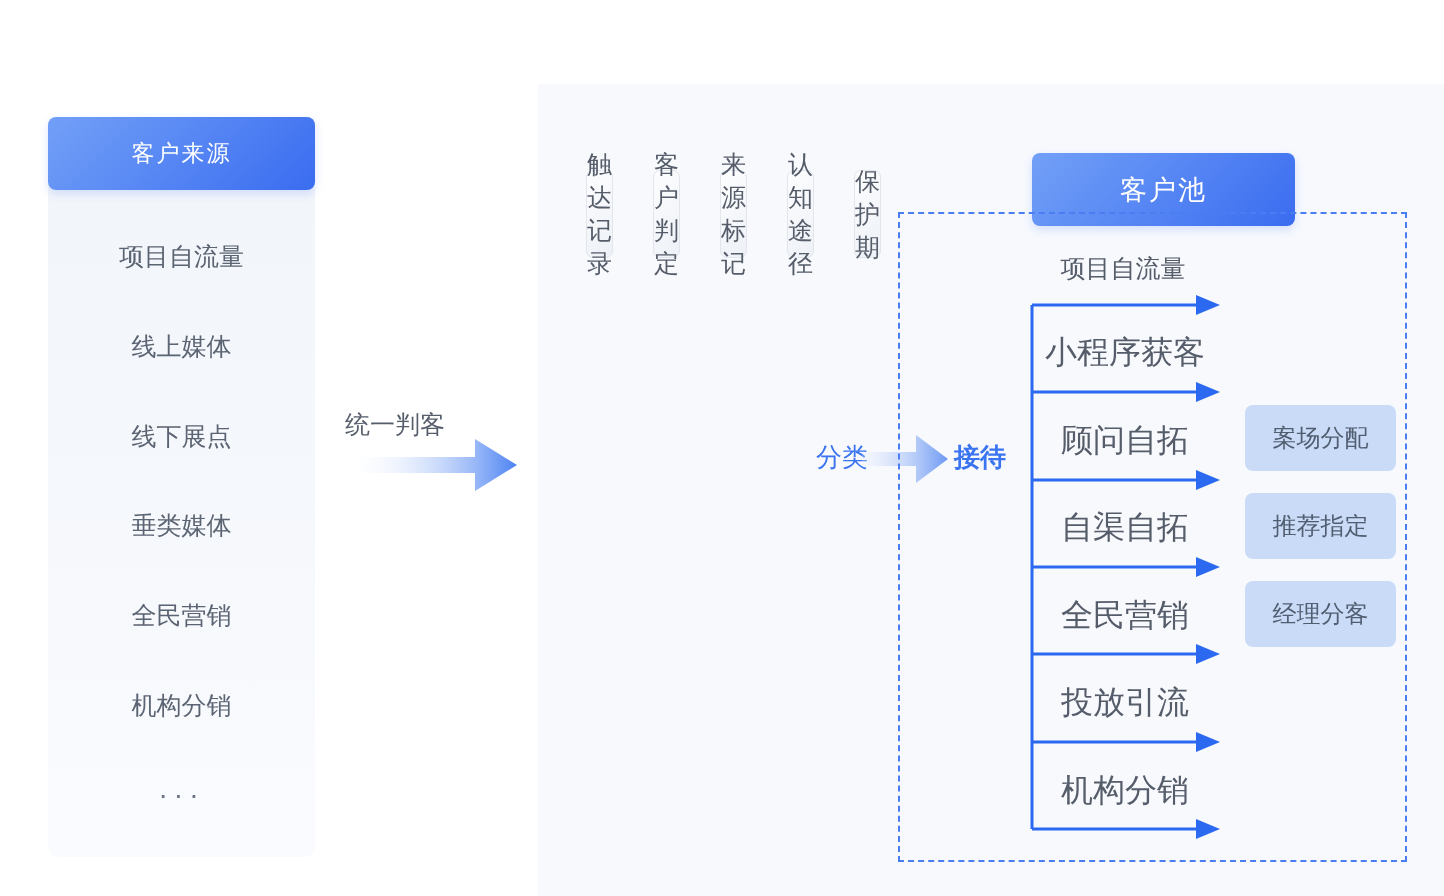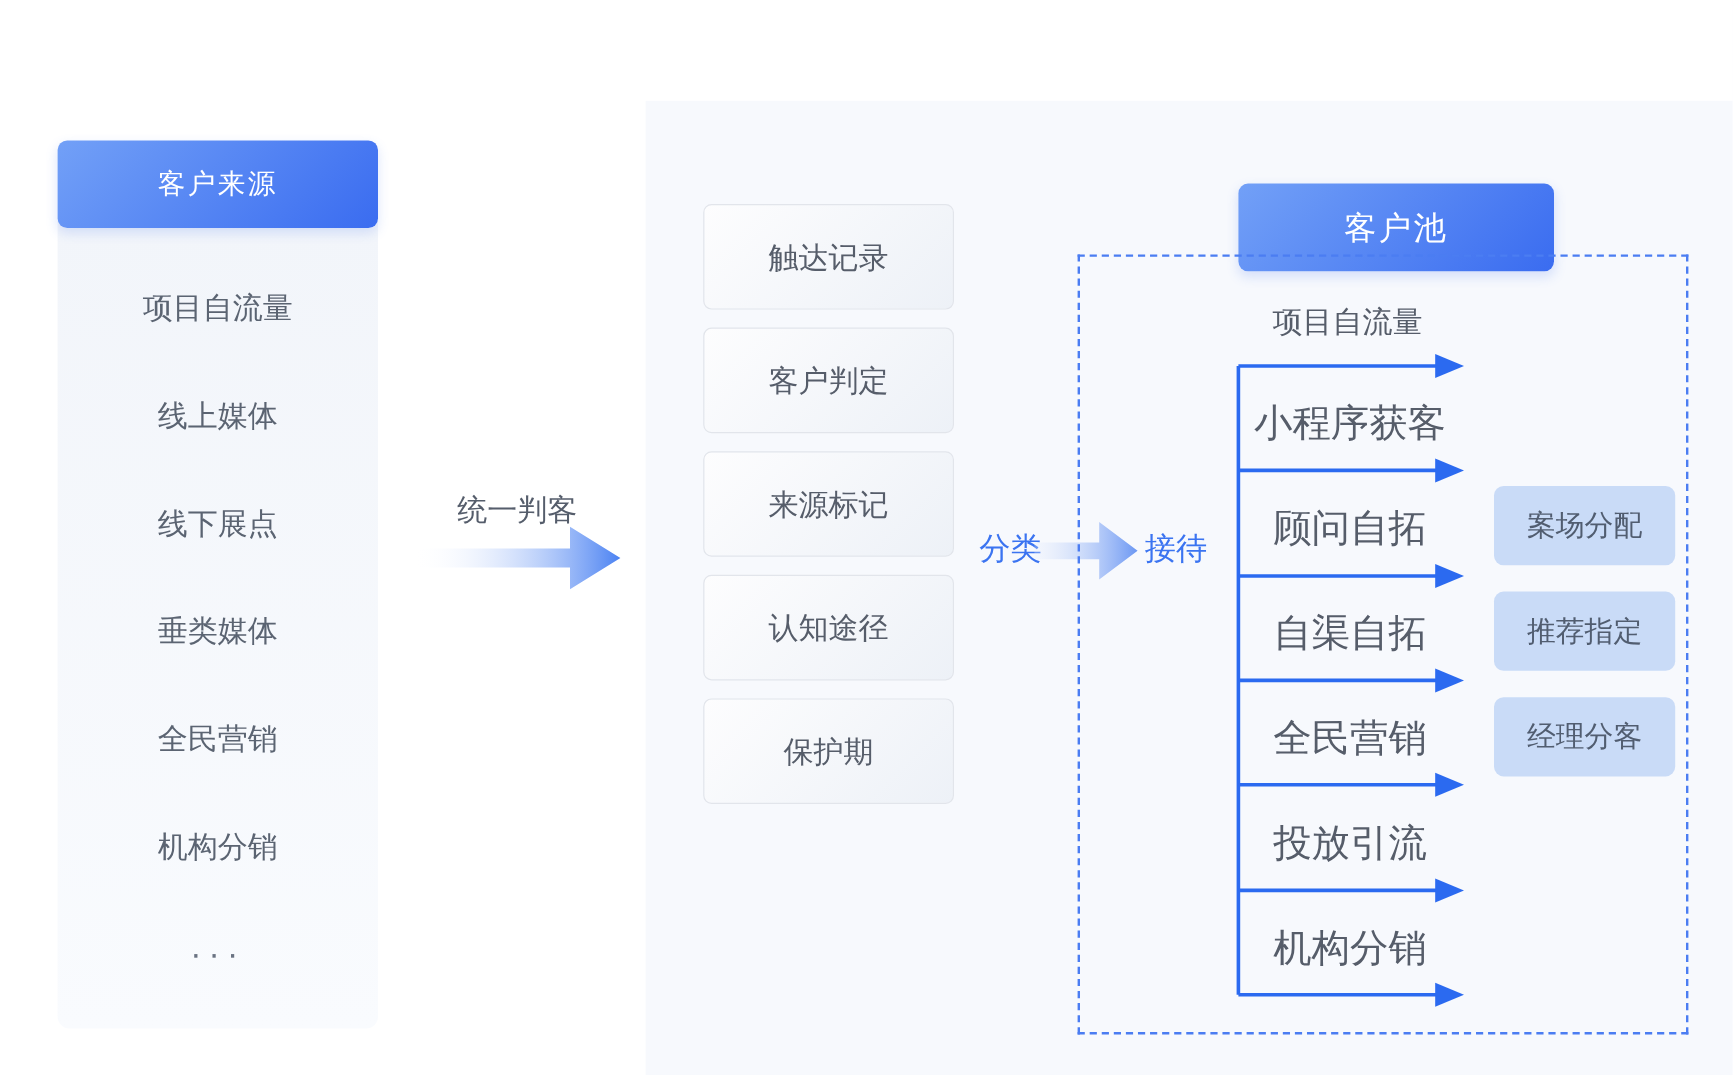--- a/index.html
+++ b/index.html
@@ -29,40 +29,40 @@
     border-radius:0 0 10px 10px;
     background:linear-gradient(180deg,#f2f5fa 0%,#f9fbfe 100%);
     display:flex;flex-direction:column;justify-content:space-between;
     position:relative;z-index:1;
   }
   .src-item{font-size:25px;text-align:center;color:#5b6472;}
   .src-item.dots{font-size:28px;letter-spacing:6px;color:#6a7382;}
   
   .unify-label{
     position:absolute;left:345px;top:408px;width:172px;
-    text-align:center;font-size:25px;color:#555d6b;
+    font-size:25px;color:#555d6b;
   }
   .unify-arrow{position:absolute;left:343px;top:436px;}
   
   .tag-col{position:absolute;left:586px;top:170px;width:209px;
-    display:flex;flex-direction:column;gap:15px;}
+    display:flex;flex-direction:row;gap:40px;}
   .tag-box{
     height:86px;border:1px solid #e2e5eb;border-radius:7px;
     background:linear-gradient(135deg,#fdfdfe 0%,#edf1f7 100%);
     display:flex;align-items:center;justify-content:center;
     font-size:25px;color:#565d6a;
   }
   .tag-footer{
     margin-top:36px;text-align:center;
     font-size:26px;font-weight:bold;color:#3b74f1;letter-spacing:1px;
   }
   
   .classify-label{position:absolute;top:440px;font-size:26px;color:#3b74f1;}
   .classify-label.left{left:816px;}
-  .classify-label.right{left:954px;}
+  .classify-label.right{left:954px;font-weight:bold;}
   .classify-arrow{position:absolute;left:860px;top:428px;}
   
   .pool-header{
     position:absolute;left:1032px;top:117px;width:263px;height:73px;
     border-radius:8px;
     background:linear-gradient(135deg,#72a0f7 0%,#3a6cf0 100%);
     display:flex;align-items:center;justify-content:center;
     color:#ffffff;font-size:27px;letter-spacing:2px;
     box-shadow:0 4px 10px rgba(62,111,240,.18);
     margin-top:36px;

